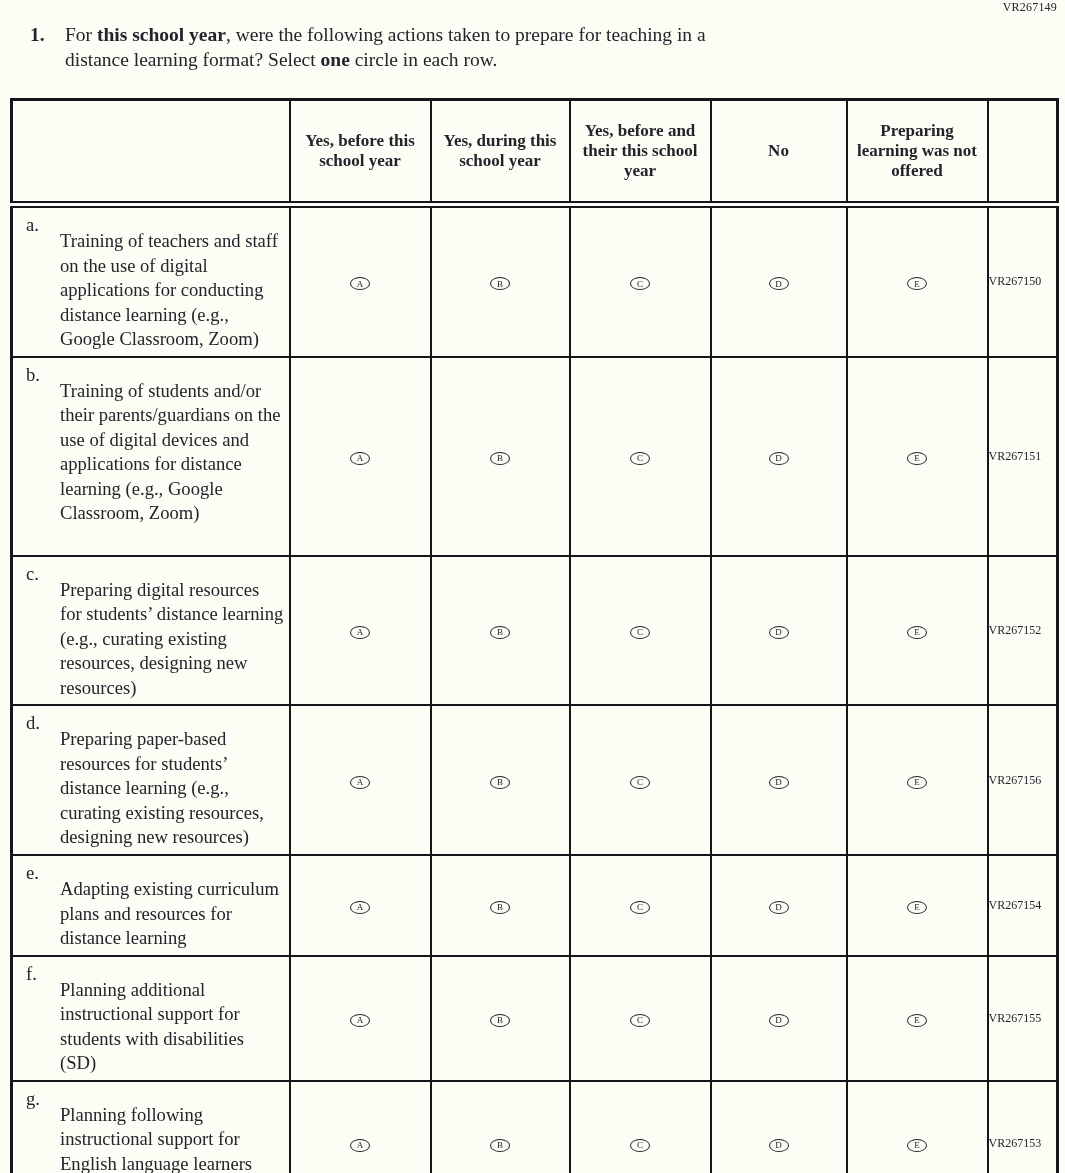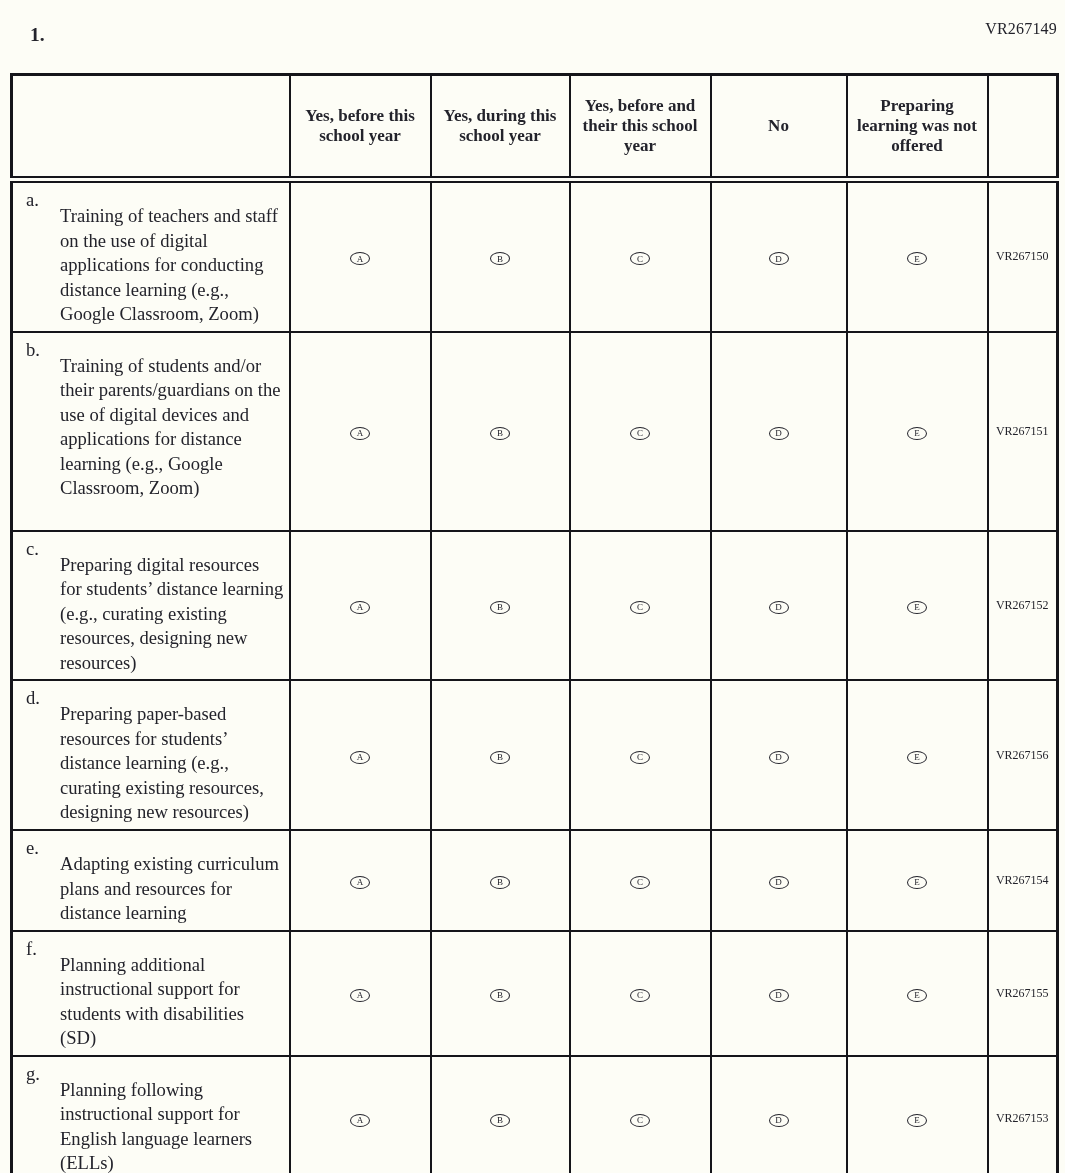--- a/index.html
+++ b/index.html
@@ -10,23 +10,23 @@
     width: 1065px;
     height: 1173px;
     overflow: hidden;
     background: #fdfdf6;
     color: #23232b;
     font-family: "Liberation Serif", "DejaVu Serif", serif;
     position: relative;
   }
   .page-code-top {
     position: absolute;
-    top: 20px;
+    top: 0;
     right: 8px;
-    font-size: 16px;
+    font-size: 12px;
     letter-spacing: 0.2px;
   }
   .question {
     display: flex;
     align-items: flex-start;
     padding: 22px 0 0 30px;
   }
   .qnum {
     font-weight: bold;
     font-size: 19.5px;
@@ -92,21 +92,21 @@
     height: 13px;
     border: 1.5px solid #23232b;
     border-radius: 50%;
     font-size: 9px;
     line-height: 1;
     cursor: pointer;
     box-sizing: border-box;
     padding-top: 1px;
   }
   .survey td.code {
-    text-align: center;
+    text-align: left;
     vertical-align: middle;
     font-size: 12px;
   }
   tr.row-a { height: 148px; }
   tr.row-b { height: 199px; }
   tr.row-c { height: 145px; }
   tr.row-d { height: 150px; }
   tr.row-e { height: 99px; }
   tr.row-f { height: 100px; }
   tr.row-g { height: 97px; }
@@ -114,20 +114,21 @@
   tr.stub { height: 11px; }
   tr.stub td { border-bottom: none; }
 </style>
 </head>
 <body>
 
 <div class="page-code-top">VR267149</div>
 
 <div class="question">
   <span class="qnum">1.</span>
+  <p class="qtext"><span>For </span><b>this school year</b><span>, were the following actions taken to prepare for teaching in a</span><br><span>distance learning format? Select </span><b>one</b><span> circle in each row.</span></p>
 </div>
 
 <table class="survey">
   <colgroup>
     <col style="width:278px">
     <col style="width:141px">
     <col style="width:139px">
     <col style="width:141px">
     <col style="width:136px">
     <col style="width:141px">

